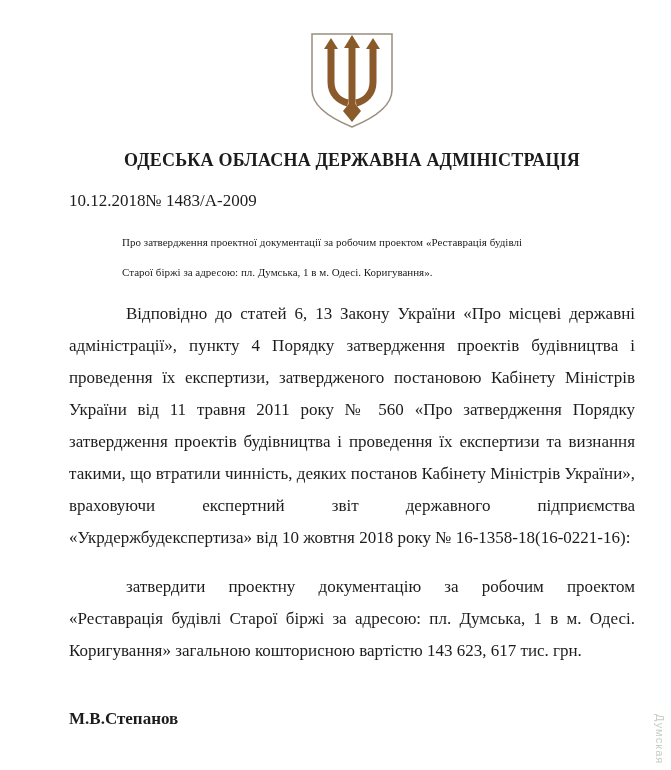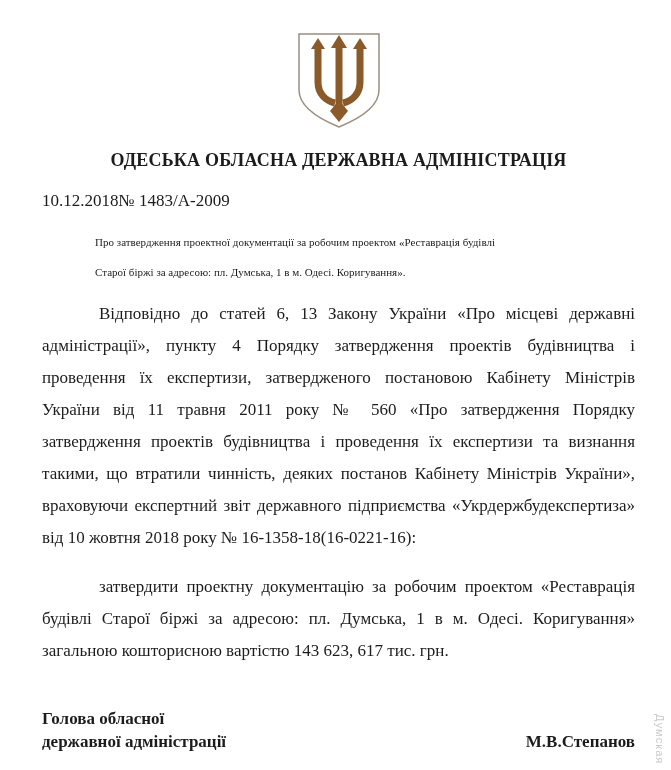--- a/index.html
+++ b/index.html
@@ -1,21 +1,21 @@
 <!DOCTYPE html>
 <html><head>
 <meta charset="utf-8">
 <style>
   html,body{margin:0;padding:0;background:#ffffff;}
   .page{
     width:671px;height:770px;position:relative;overflow:hidden;
     background:#ffffff;color:#1c1c1c;
     font-family:"Liberation Serif","DejaVu Serif",serif;
   }
-  .content{padding:32px 36px 0 42px;}
+  .content{padding:32px 36px 0 42px;margin-left:27px;}
   .emblem-wrap{text-align:center;height:98px;}
   .org-name{
     margin:20px 0 0;font-size:18px;font-weight:bold;text-align:center;
     letter-spacing:0.2px;
   }
   .doc-type{
     margin:15px 0 0;font-size:18px;font-weight:bold;text-align:center;
     letter-spacing:1.5px;
   }
   .meta-row{
@@ -71,23 +71,19 @@
       <span class="doc-number">№ 1483/А-2009</span>
     </div>
 
     <div class="subject">Про затвердження проектної документації за робочим проектом «Реставрація будівлі Старої біржі за адресою: пл. Думська, 1 в м. Одесі. Коригування».</div>
 
     <p class="body-par first">Відповідно до статей 6, 13 Закону України «Про місцеві державні адміністрації», пункту 4 Порядку затвердження проектів будівництва і проведення їх експертизи, затвердженого постановою Кабінету Міністрів України від 11 травня 2011 року № 560 «Про затвердження Порядку затвердження проектів будівництва і проведення їх експертизи та визнання такими, що втратили чинність, деяких постанов Кабінету Міністрів України», враховуючи експертний звіт державного підприємства «Укрдержбудекспертиза» від 10 жовтня 2018 року № 16-1358-18(16-0221-16):</p>
 
     <p class="body-par second">затвердити проектну документацію за робочим проектом «Реставрація будівлі Старої біржі за адресою: пл. Думська, 1 в м. Одесі. Коригування» загальною кошторисною вартістю 143 623, 617 тис. грн.</p>
 
     <div class="sig-row">
-      <div class="sig-title">
-        <div>Голова обласної</div>
-        <div>державної адміністрації</div>
-      </div>
       <div class="sig-name">М.В.Степанов</div>
     </div>
 
   </div>
 
   <div class="watermark">Думская</div>
 </div>
 
 </body></html>

